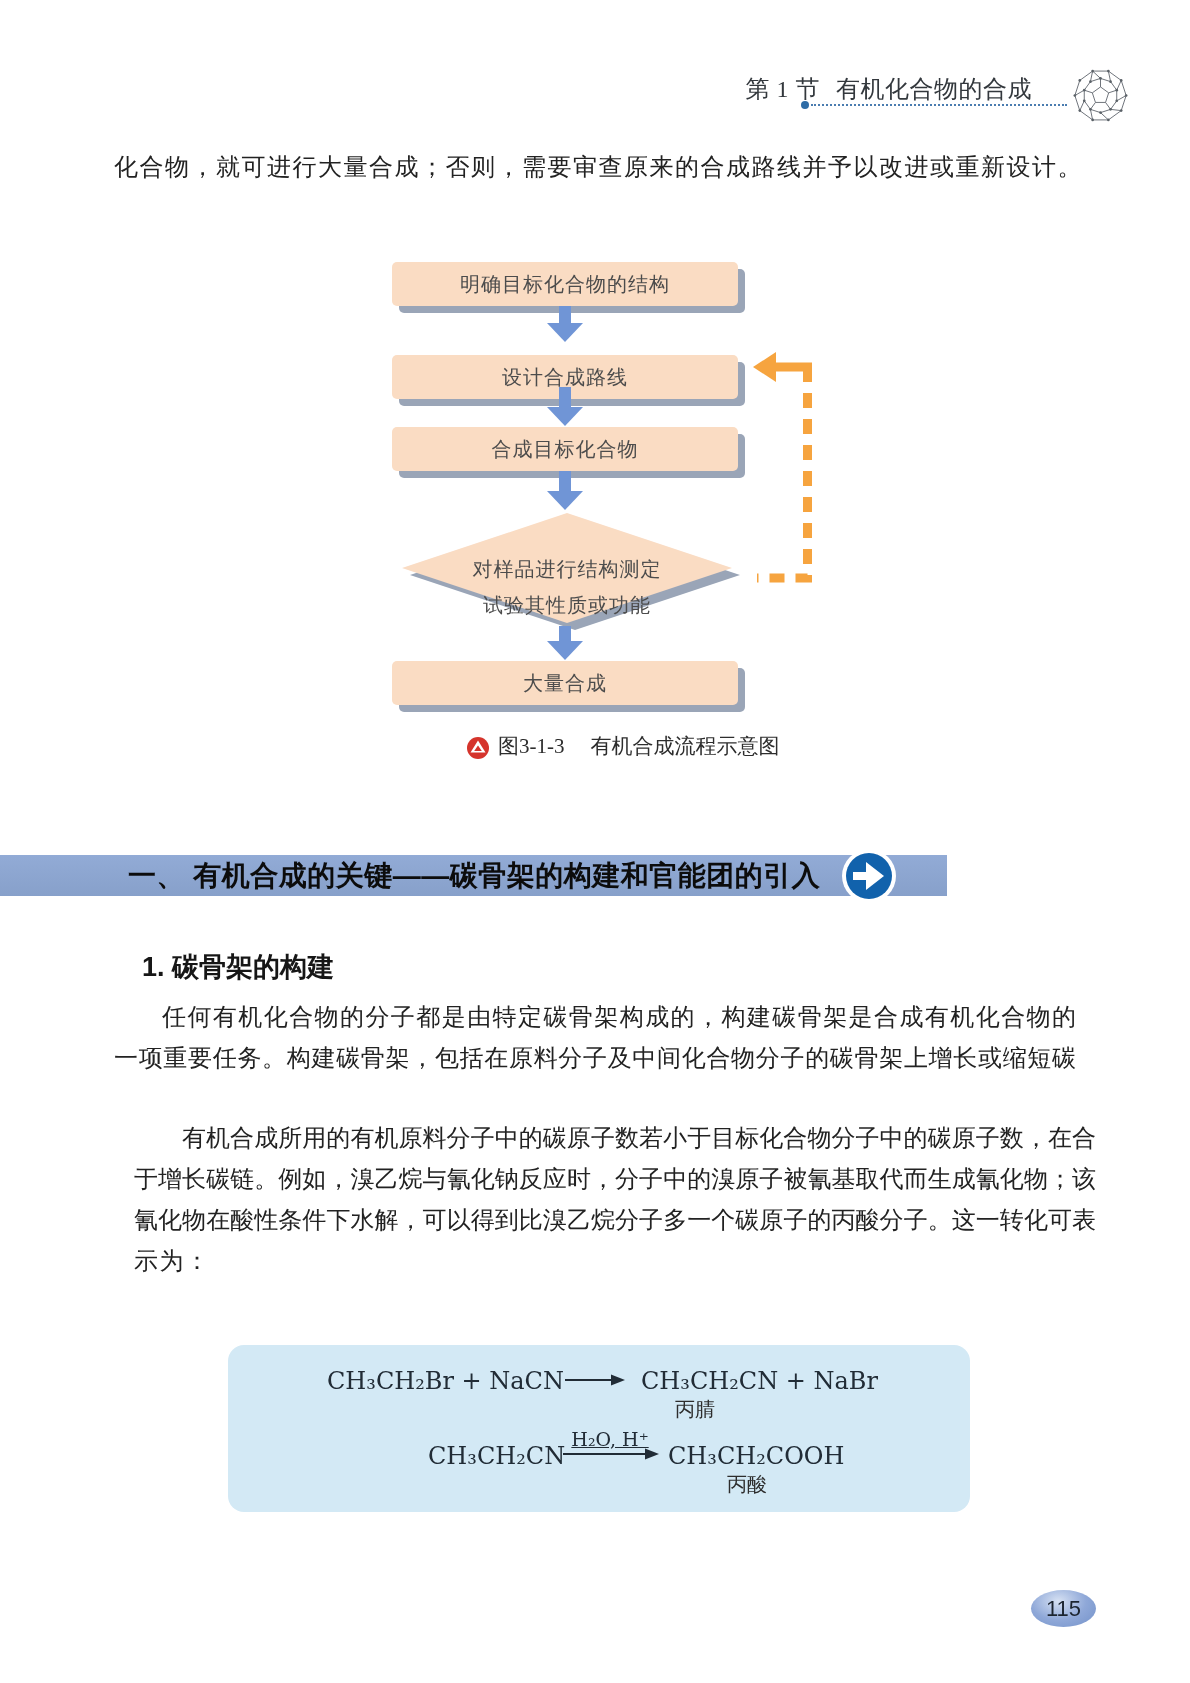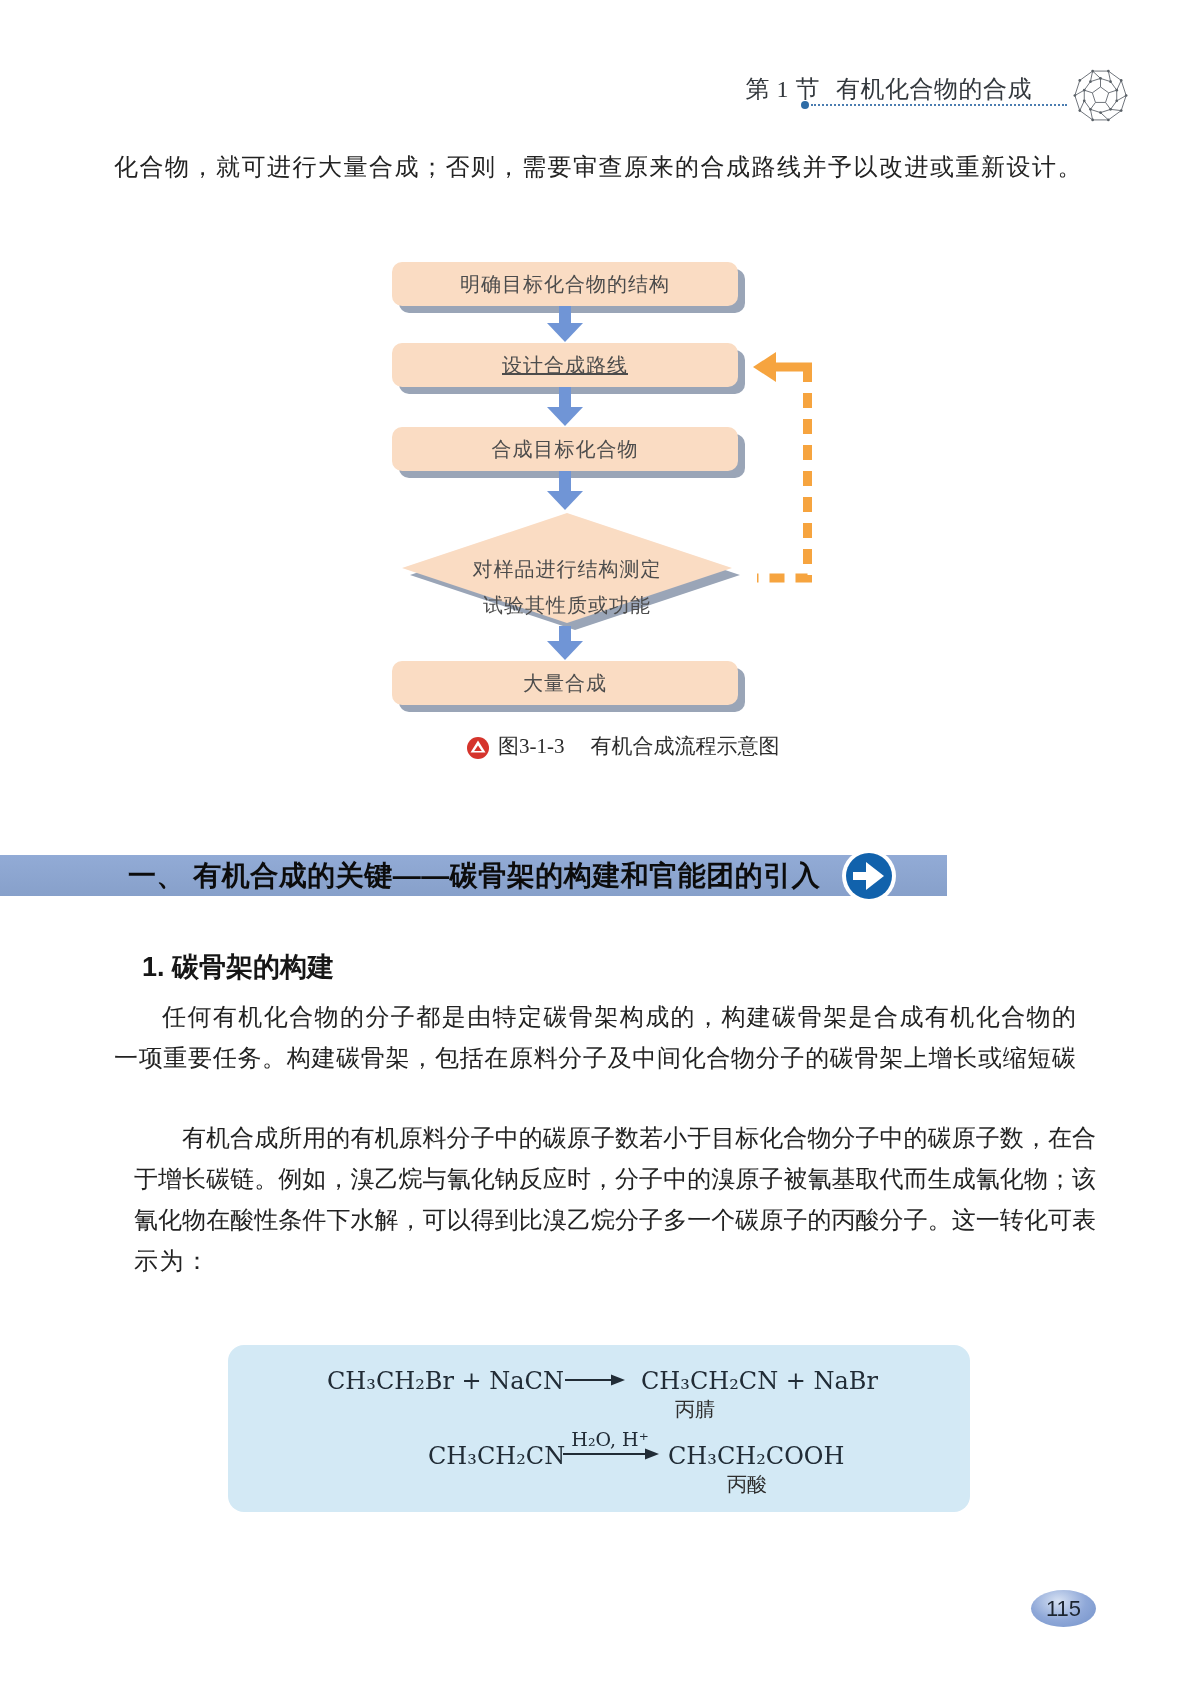--- a/index.html
+++ b/index.html
@@ -13,41 +13,41 @@
   .hdr-dotline { border-top:2px dotted #4a7cb0; }
   .hdr-dot { width:8px; height:8px; border-radius:50%; background:#2e6ca6; }
 
   
   .para { width:962px; font-size:24px; color:#222; }
   .pline { height:41px; line-height:41px; white-space:nowrap; letter-spacing:1.5px; }
   .pline.j { white-space:normal; text-align:justify; text-align-last:justify; letter-spacing:0; height:41px; overflow:hidden; }
   .ind { padding-left:48px; }
 
   
-  .fbox { left:392px; width:346px; height:44px; background:#fadcc3; border-radius:10px;
+  .fbox { left:392px; width:346px; height:44px; background:#fadcc3; border-radius:5px;
           box-shadow:7px 7px 0 #9aa5b7; display:flex; align-items:center; justify-content:center;
           font-size:20px; color:#4c4c4c; letter-spacing:1px; }
   .dtext { left:402px; width:330px; text-align:center; font-size:20px; color:#4c4c4c; letter-spacing:1px; line-height:36px; }
 
   
   .caption { display:flex; align-items:flex-end; gap:8px; font-size:21px; color:#2d2d2d; }
 
   
   .band { left:0; top:855px; width:947px; height:41px; background:linear-gradient(#92abd6,#87a0ca); }
   .band-title { left:128px; top:855px; height:41px; line-height:41px;
                 font-family:"Liberation Sans","DejaVu Sans",sans-serif; font-weight:bold;
                 font-size:28px; color:#0c0c0c; letter-spacing:0.5px; white-space:nowrap; }
   .sub-title { font-family:"Liberation Sans","DejaVu Sans",sans-serif; font-weight:bold;
                font-size:27px; color:#161616; }
 
   
   .eqbox { left:228px; top:1345px; width:742px; height:167px; background:#d3e9f5; border-radius:16px; }
   .eq { font-family:"DejaVu Serif",serif; font-size:24px; color:#212c36; white-space:nowrap; }
   .eqlabel { font-size:20px; color:#2d2d2d; transform:translateX(-50%); }
-  .eqcond { font-family:"DejaVu Serif",serif; font-size:19px; color:#212c36; transform:translateX(-50%); white-space:nowrap; }
+  .eqcond { font-family:"DejaVu Serif",serif; font-size:19px; color:#212c36; transform:translateX(-50%); white-space:nowrap;text-decoration:underline; }
 
   
   .pagenum { left:1031px; top:1590px; width:65px; height:37px; border-radius:50%;
              background:radial-gradient(ellipse at 42% 30%, #d6e1f3 0%, #8fa8d8 52%, #7291c9 100%);
              display:flex; align-items:center; justify-content:center;
              font-family:"Liberation Sans","DejaVu Sans",sans-serif; font-size:22px; color:#1c2530; }
 </style>
 </head>
 <body>
 
@@ -92,21 +92,21 @@
   <div class="pline">化合物，就可进行大量合成；否则，需要审查原来的合成路线并予以改进或重新设计。</div>
 </div>
 
 <div class="abs fbox" style="top:262px;">
     <span>明确目标化合物的结构</span>
   </div>
 <svg class="abs" style="left:545px; top:306px;" width="40" height="36" viewBox="0 0 40 36">
   <rect x="14" y="0" width="12" height="18" fill="#7095d6"></rect>
     <polygon points="2,17 38,17 20,36" fill="#7095d6"></polygon>
 </svg>
-<div class="abs fbox" style="top:343px;text-decoration:underline;">
+<div class="abs fbox" style="top:355px;">
     <span>设计合成路线</span>
   </div>
 <svg class="abs" style="left:545px; top:387px;" width="40" height="39" viewBox="0 0 40 39">
   <rect x="14" y="0" width="12" height="21" fill="#7095d6"></rect>
     <polygon points="2,20 38,20 20,39" fill="#7095d6"></polygon>
 </svg>
 <div class="abs fbox" style="top:427px;">
     <span>合成目标化合物</span>
   </div>
 <svg class="abs" style="left:545px; top:471px;" width="40" height="39" viewBox="0 0 40 39">

